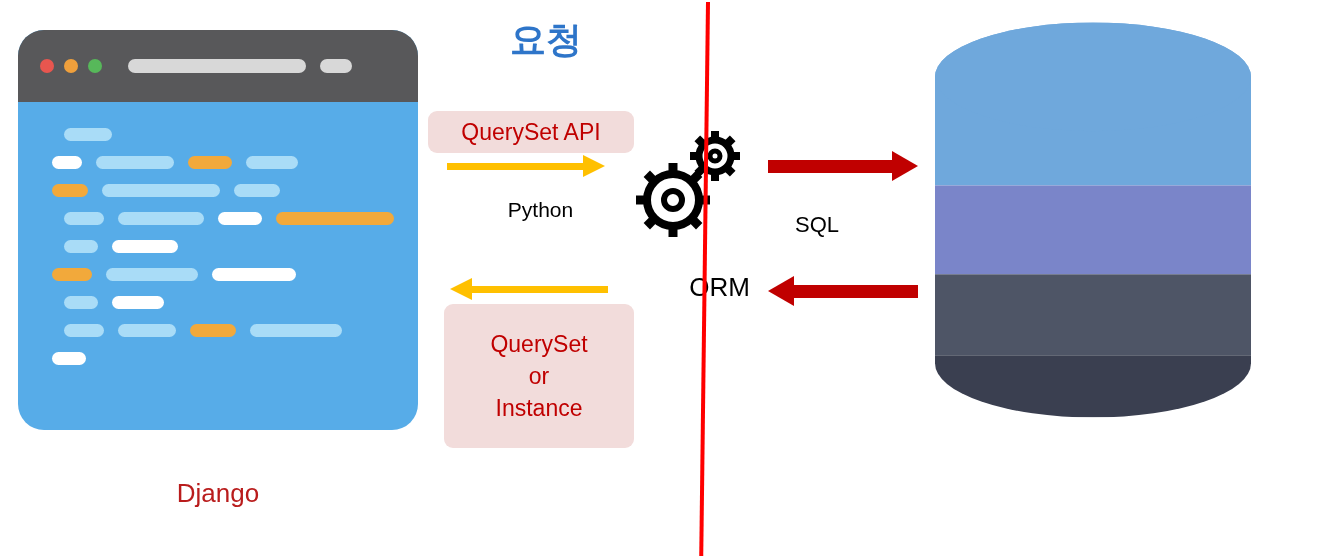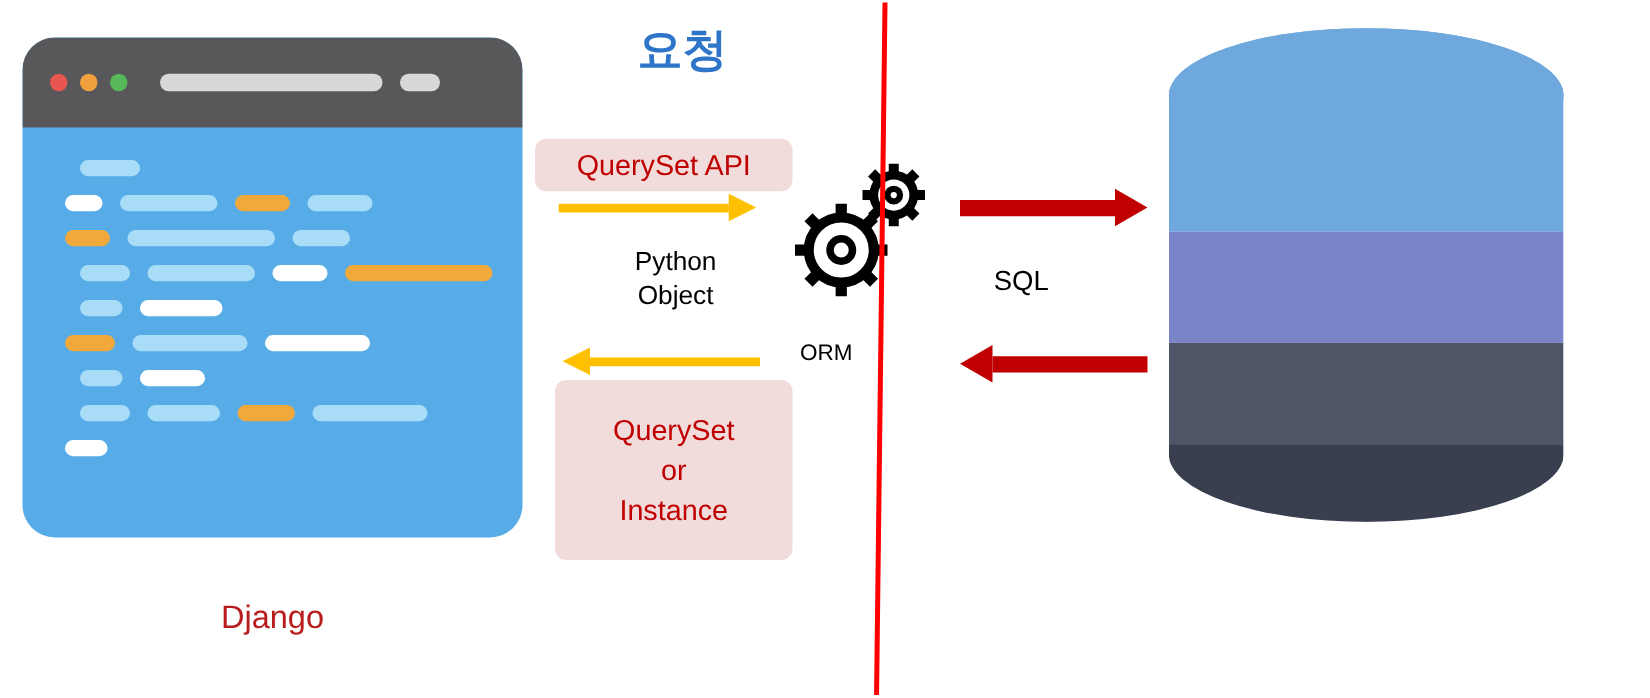--- a/index.html
+++ b/index.html
@@ -45,21 +45,21 @@
   .yellow .head-r{width:0;height:0;border-top:11px solid transparent;border-bottom:11px solid transparent;border-left:22px solid var(--arrow_yellow);}
   .yellow .head-l{width:0;height:0;border-top:11px solid transparent;border-bottom:11px solid transparent;border-right:22px solid var(--arrow_yellow);}
   .darkred .shaft{height:13px;background:var(--arrow_dark_red);}
   .darkred .head-r{width:0;height:0;border-top:15px solid transparent;border-bottom:15px solid transparent;border-left:26px solid var(--arrow_dark_red);}
   .darkred .head-l{width:0;height:0;border-top:15px solid transparent;border-bottom:15px solid transparent;border-right:26px solid var(--arrow_dark_red);}
   #arr-req{left:447px;top:155px;width:158px;height:22px;}
   #arr-res{left:450px;top:278px;width:158px;height:22px;}
   #arr-sql-r{left:768px;top:151px;width:150px;height:30px;}
   #arr-sql-l{left:768px;top:276px;width:150px;height:30px;}
 
-  .orm{position:absolute;left:640px;top:272px;width:110px;text-align:left;font-size:18px;color:#000;}
+  .orm{position:absolute;left:640px;top:272px;width:110px;text-align:right;font-size:26px;color:#000;}
   .sql{position:absolute;left:795px;top:212px;width:110px;text-align:left;font-size:22px;color:#000;}
 
   .redline{position:absolute;left:706px;top:2px;width:4px;height:554px;background:var(--divider_red);transform:rotate(0.7deg);transform-origin:top center;}
 
   .gears{position:absolute;left:618px;top:120px;width:140px;height:140px;}
   .gears line,.gears circle{stroke:#000;}
 
   .db{position:absolute;left:935px;top:20px;width:316px;height:400px;}
   .db .band1{fill:var(--db_band1);}
   .db .band2{fill:var(--db_band2);}
@@ -135,21 +135,20 @@
     <span>QuerySet API</span>
   </div>
 
   <div class="arrow yellow" id="arr-req">
     <div class="shaft"></div>
     <div class="head-r"></div>
   </div>
 
   <div class="pyobj">
     <div>Python</div>
-    <div>Object</div>
   </div>
 
   <div class="arrow yellow" id="arr-res">
     <div class="head-l"></div>
     <div class="shaft"></div>
   </div>
 
   <div class="pill" id="inst-box">
     <span>QuerySet</span>
     <span>or</span>

